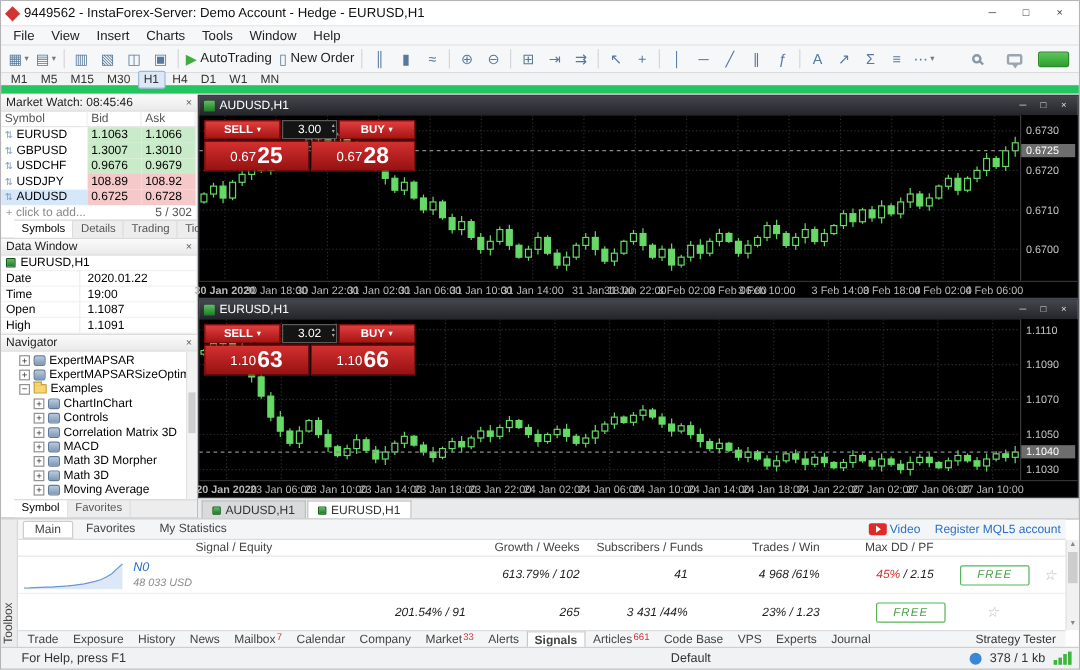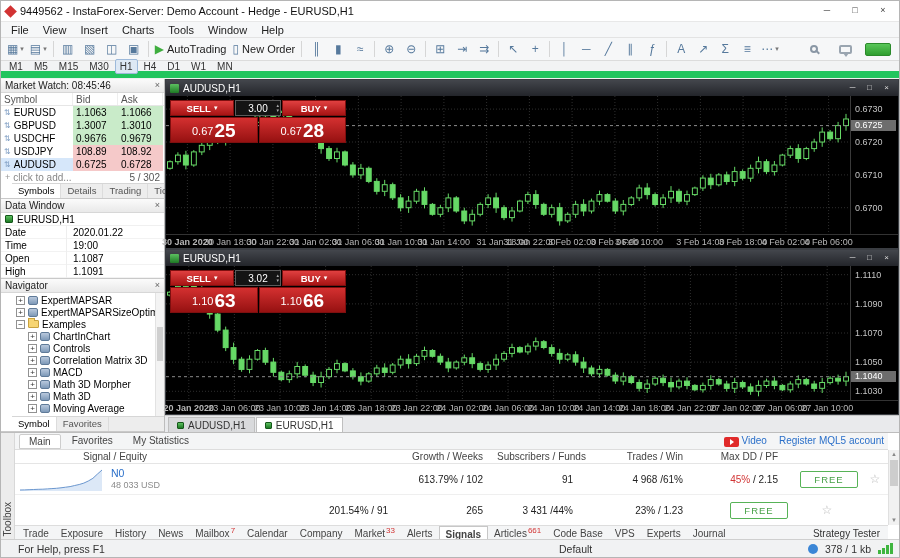--- a/index.html
+++ b/index.html
@@ -120,22 +120,22 @@
   .toolbox-body{flex:1;display:flex;flex-direction:column;min-width:0;position:relative;padding-right:11px;}
   .signal-tabs{height:17px;flex:none;display:flex;align-items:center;background:#f4f5f6;border-bottom:1px solid #ddd;padding:0 4px;gap:2px;}
   .stab{padding:1px 9px;font-size:10px;color:#444;}
   .stab.active{background:#fff;border:1px solid #cdcdcd;border-radius:2px 2px 0 0;}
   .signal-links{margin-left:auto;display:flex;align-items:center;gap:12px;font-size:10px;}
   .yt-icon{width:15px;height:10px;background:#e02a2a;border-radius:2px;position:relative;display:inline-block;vertical-align:middle;margin-right:3px;}
   .yt-icon::after{content:"";position:absolute;left:6px;top:2px;border-left:4px solid #fff;border-top:3px solid transparent;border-bottom:3px solid transparent;}
   .link{color:#2a6fc9;}
   .signals-header{height:14px;flex:none;display:grid;grid-template-columns:1fr 95px 90px 110px 95px 70px 26px;align-items:center;font-size:10px;color:#444;border-bottom:1px solid #e5e5e5;}
   .shc{text-align:right;padding-right:14px;white-space:nowrap;}
-  .shc0{text-align:left;padding-left:68px;}
-  #signals-rows{flex:1;overflow:hidden;}
+  .shc0{text-align:left;padding-left:108px;margin-left:40px;}
+  #signals-rows{flex:1;overflow:hidden;font-style:italic;}
   .sig-row{display:grid;grid-template-columns:1fr 95px 90px 110px 95px 70px 26px;align-items:center;height:31px;border-bottom:1px solid #efefef;font-size:10px;}
   .sig-c1{display:flex;align-items:center;gap:8px;padding-left:4px;min-width:0;}
   .sparkline{flex:none;}
   .sig-nm{display:flex;flex-direction:column;line-height:12px;min-width:0;}
   .sig-name{color:#2a6fc9;font-size:10.5px;}
   .sig-equity{color:#8b8b8b;font-size:9px;}
   .sig-num{text-align:right;padding-right:14px;white-space:nowrap;color:#222;}
   .dd-red{color:#d23434;}
   .sig-free-wrap{display:flex;justify-content:flex-end;padding-right:4px;}
   .free-btn{width:58px;height:17px;border:1px solid #57b357;border-radius:2px;color:#46a046;font-size:9.5px;display:flex;align-items:center;justify-content:center;letter-spacing:1px;}
@@ -1033,21 +1033,21 @@
               <svg width="84" height="26" class="sparkline">
                 <polygon points="1.0,24.0 5.6,23.9 10.1,23.7 14.7,23.5 19.2,23.3 23.8,23.2 28.3,22.9 32.9,22.6 37.4,22.3 42.0,21.8 46.6,21.2 51.1,20.6 55.7,19.5 60.2,18.5 64.8,17.1 69.3,15.0 73.9,12.3 78.4,8.1 83.0,4.0 83,25 1,25" fill="#dce8f7"></polygon>
                 <polyline points="1.0,24.0 5.6,23.9 10.1,23.7 14.7,23.5 19.2,23.3 23.8,23.2 28.3,22.9 32.9,22.6 37.4,22.3 42.0,21.8 46.6,21.2 51.1,20.6 55.7,19.5 60.2,18.5 64.8,17.1 69.3,15.0 73.9,12.3 78.4,8.1 83.0,4.0" fill="none" stroke="#6b97cf" stroke-width="1"></polyline>
               </svg>
               <span class="sig-nm">
                 <span class="sig-name">N0</span>
                 <span class="sig-equity">48 033 USD</span>
               </span>
             </span>
             <span class="sig-num">613.79% / 102</span>
-            <span class="sig-num">91</span>
+            <span class="sig-num">41</span>
             <span class="sig-num">4 968 /61%</span>
             <span class="sig-num"><span class="dd-red">45%</span> / 2.15</span>
             <span class="sig-free-wrap">
               <span class="free-btn">FREE</span>
             </span>
             <span class="sig-star">☆</span>
           </div>
           <div class="sig-row">
             <span class="sig-num">201.54% / 91</span>
             <span class="sig-num">265</span>

